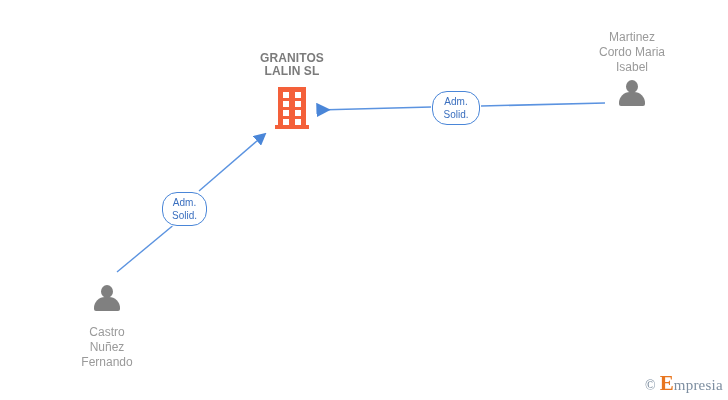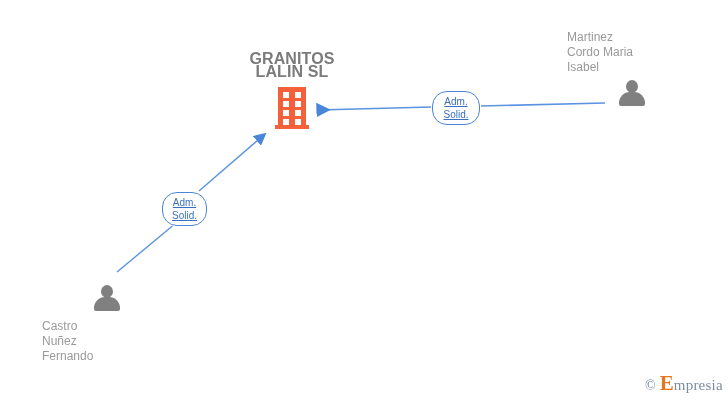--- a/index.html
+++ b/index.html
@@ -27,21 +27,21 @@
 
   
   .company-node {
     position: absolute;
     left: 222px;
     top: 52px;
     width: 140px;
     text-align: center;
   }
   .company-title {
-    font-size: 16px;
+    font-size: 12px;
     font-weight: bold;
     color: #7b7b7b;
     line-height: 13px;
     letter-spacing: 0.1px;
     white-space: pre-line;
   }
   .building {
     position: relative;
     width: 34px;
     height: 42px;
@@ -73,20 +73,21 @@
     position: absolute;
     width: 6px;
     height: 9px;
     background: #ffffff;
   }
 
   
   .person-node {
     position: absolute;
     width: 130px;
+    text-align: center;
   }
   .person-node.p-martinez { left: 567px; top: 30px; }
   .person-node.p-castro   { left: 42px;  top: 285px; }
   .person-name {
     font-size: 12px;
     color: #9a9a9a;
     line-height: 15px;
     white-space: pre-line;
   }
   .avatar {
@@ -107,37 +108,36 @@
   .avatar-body {
     position: absolute;
     left: 4px;
     top: 12px;
     width: 26px;
     height: 14px;
     background: #808080;
     border-radius: 11px 11px 2px 2px;
   }
   .person-node.p-martinez .avatar { margin-top: 5px; }
-  .person-node.p-castro .person-name { margin-top: 8px; }
+  .person-node.p-castro .person-name { margin-top: 14px; }
 
   
   .rel-label {
     position: absolute;
     box-sizing: border-box;
     border: 1px solid #4a86d8;
     border-radius: 15px;
     background: #ffffff;
     color: #3a6fbf;
     font-size: 10px;
     line-height: 13px;
     text-align: center;
     padding: 3px 5px 3px 5px;
     white-space: pre-line;
     box-shadow: 0 0 0 1px rgba(255,255,255,0.9);
-    text-decoration: underline;
   }
   .rel-label.r1 { left: 432px; top: 91px; width: 48px; }
   .rel-label.r2 { left: 162px; top: 192px; width: 45px; }
 
   
   .watermark {
     position: absolute;
     left: 645px;
     top: 377px;
     display: flex;

